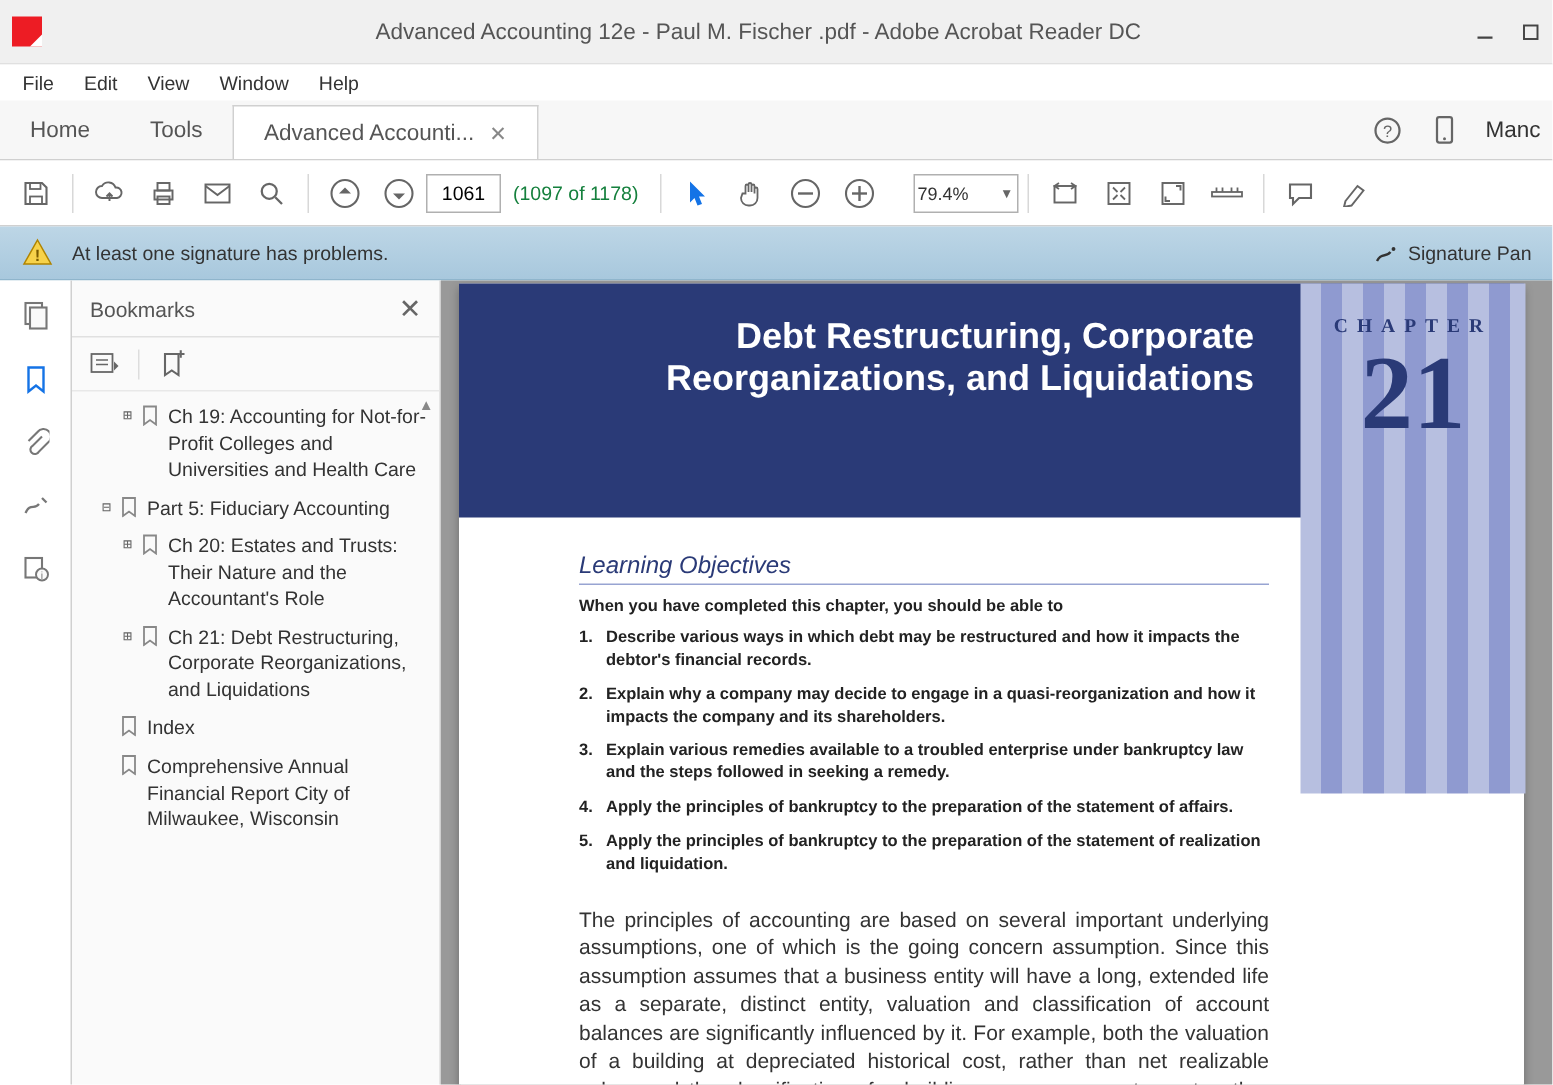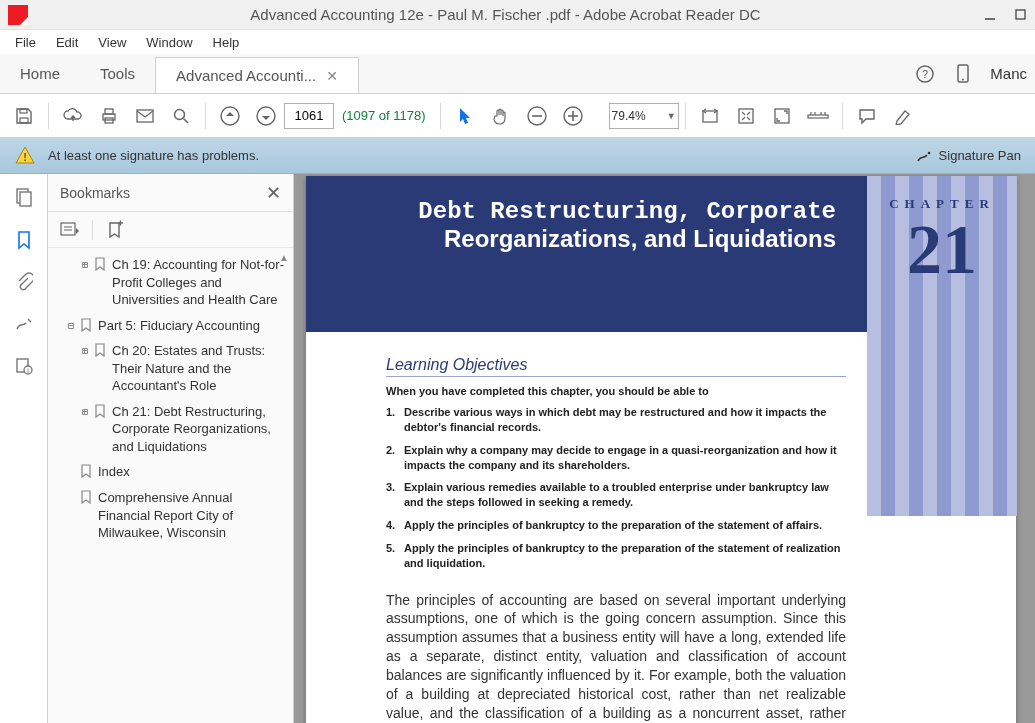--- a/index.html
+++ b/index.html
@@ -1,19 +1,19 @@
 <!DOCTYPE html>
 <html><head>
 <meta charset="utf-8">
 <style>
 * { margin: 0; padding: 0; box-sizing: border-box; font-family: "Segoe UI", Arial, sans-serif; }
 body { width: 1035px; height: 723px; overflow: hidden; background: #fff; font-size: 13px; color: #333; }
 
 
-.titlebar { height: 30px; display: flex; align-items: center; background: #f0f0f0; border-bottom: 1px solid #e0e0e0; }
+.titlebar { height: 43px; display: flex; align-items: center; background: #f0f0f0; border-bottom: 1px solid #e0e0e0; }
 .titlebar .app-icon { width: 20px; height: 20px; margin: 0 8px; background: #ed1c24; position: relative; }
 .titlebar .app-icon::after { content: ""; position: absolute; bottom: 0; right: 0; width: 0; height: 0; border-left: 8px solid transparent; border-bottom: 8px solid #fff; }
 .titlebar .title { flex: 1; text-align: center; color: #555; font-size: 15px; }
 .titlebar .win-btn { width: 30px; height: 24px; display: flex; align-items: center; justify-content: center; color: #444; }
 
 
 .menubar { height: 24px; display: flex; align-items: center; background: #fff; padding: 0 6px; gap: 2px; }
 .menubar .menu-item { padding: 2px 9px; font-size: 13px; color: #333; }
 
 
@@ -63,21 +63,21 @@
 .bm-indent-1 { padding-left: 14px; }
 .bm-indent-2 { padding-left: 28px; }
 
 
 .docview { flex: 1; background: #999; overflow: hidden; position: relative; }
 .page { position: absolute; left: 12px; top: 2px; width: 710px; background: #fff; box-shadow: 0 2px 6px rgba(0,0,0,0.3); }
 
 
 .page-header { height: 156px; background: #2a3a77; position: relative; }
 .page-title-block { position: absolute; right: 180px; top: 22px; text-align: right; color: #fff; font-family: Georgia, 'Times New Roman', serif; }
-.page-title-line1 { font-size: 24px; font-weight: 600; font-family: Liberation Mono, monospace; }
+.page-title-line1 { font-size: 24px; font-weight: 600; }
 .page-title-line2 { font-size: 24px; font-weight: 600; }
 .chapter-tab { position: absolute; right: -1px; top: 0; width: 150px; height: 340px; background: repeating-linear-gradient(90deg, #b7bfe0 0 14px, #8f9ad0 14px 28px); }
 .chapter-label { position: absolute; top: 20px; left: 0; width: 100%; text-align: center; color: #2a3a77; font-size: 13px; letter-spacing: 6px; font-weight: 700; font-family: Georgia, serif; }
 .chapter-num { position: absolute; top: 34px; left: 0; width: 100%; text-align: center; color: #2a3a77; font-size: 70px; font-weight: 700; font-family: Georgia, serif; }
 
 .page-body { padding: 24px 170px 20px 80px; font-family: Georgia, 'Times New Roman', serif; position: relative; }
 .lo-heading { color: #2a3a77; font-style: italic; font-size: 16px; border-bottom: 1px solid #98a4d2; padding-bottom: 2px; margin-bottom: 8px; }
 .lo-intro { font-size: 11px; font-weight: 700; font-family: Arial, sans-serif; color: #222; margin-bottom: 8px; }
 .lo-list { list-style: none; }
 .lo-list li { font-size: 11px; font-weight: 700; font-family: Arial, sans-serif; color: #222; display: flex; margin-bottom: 8px; line-height: 1.35; }

